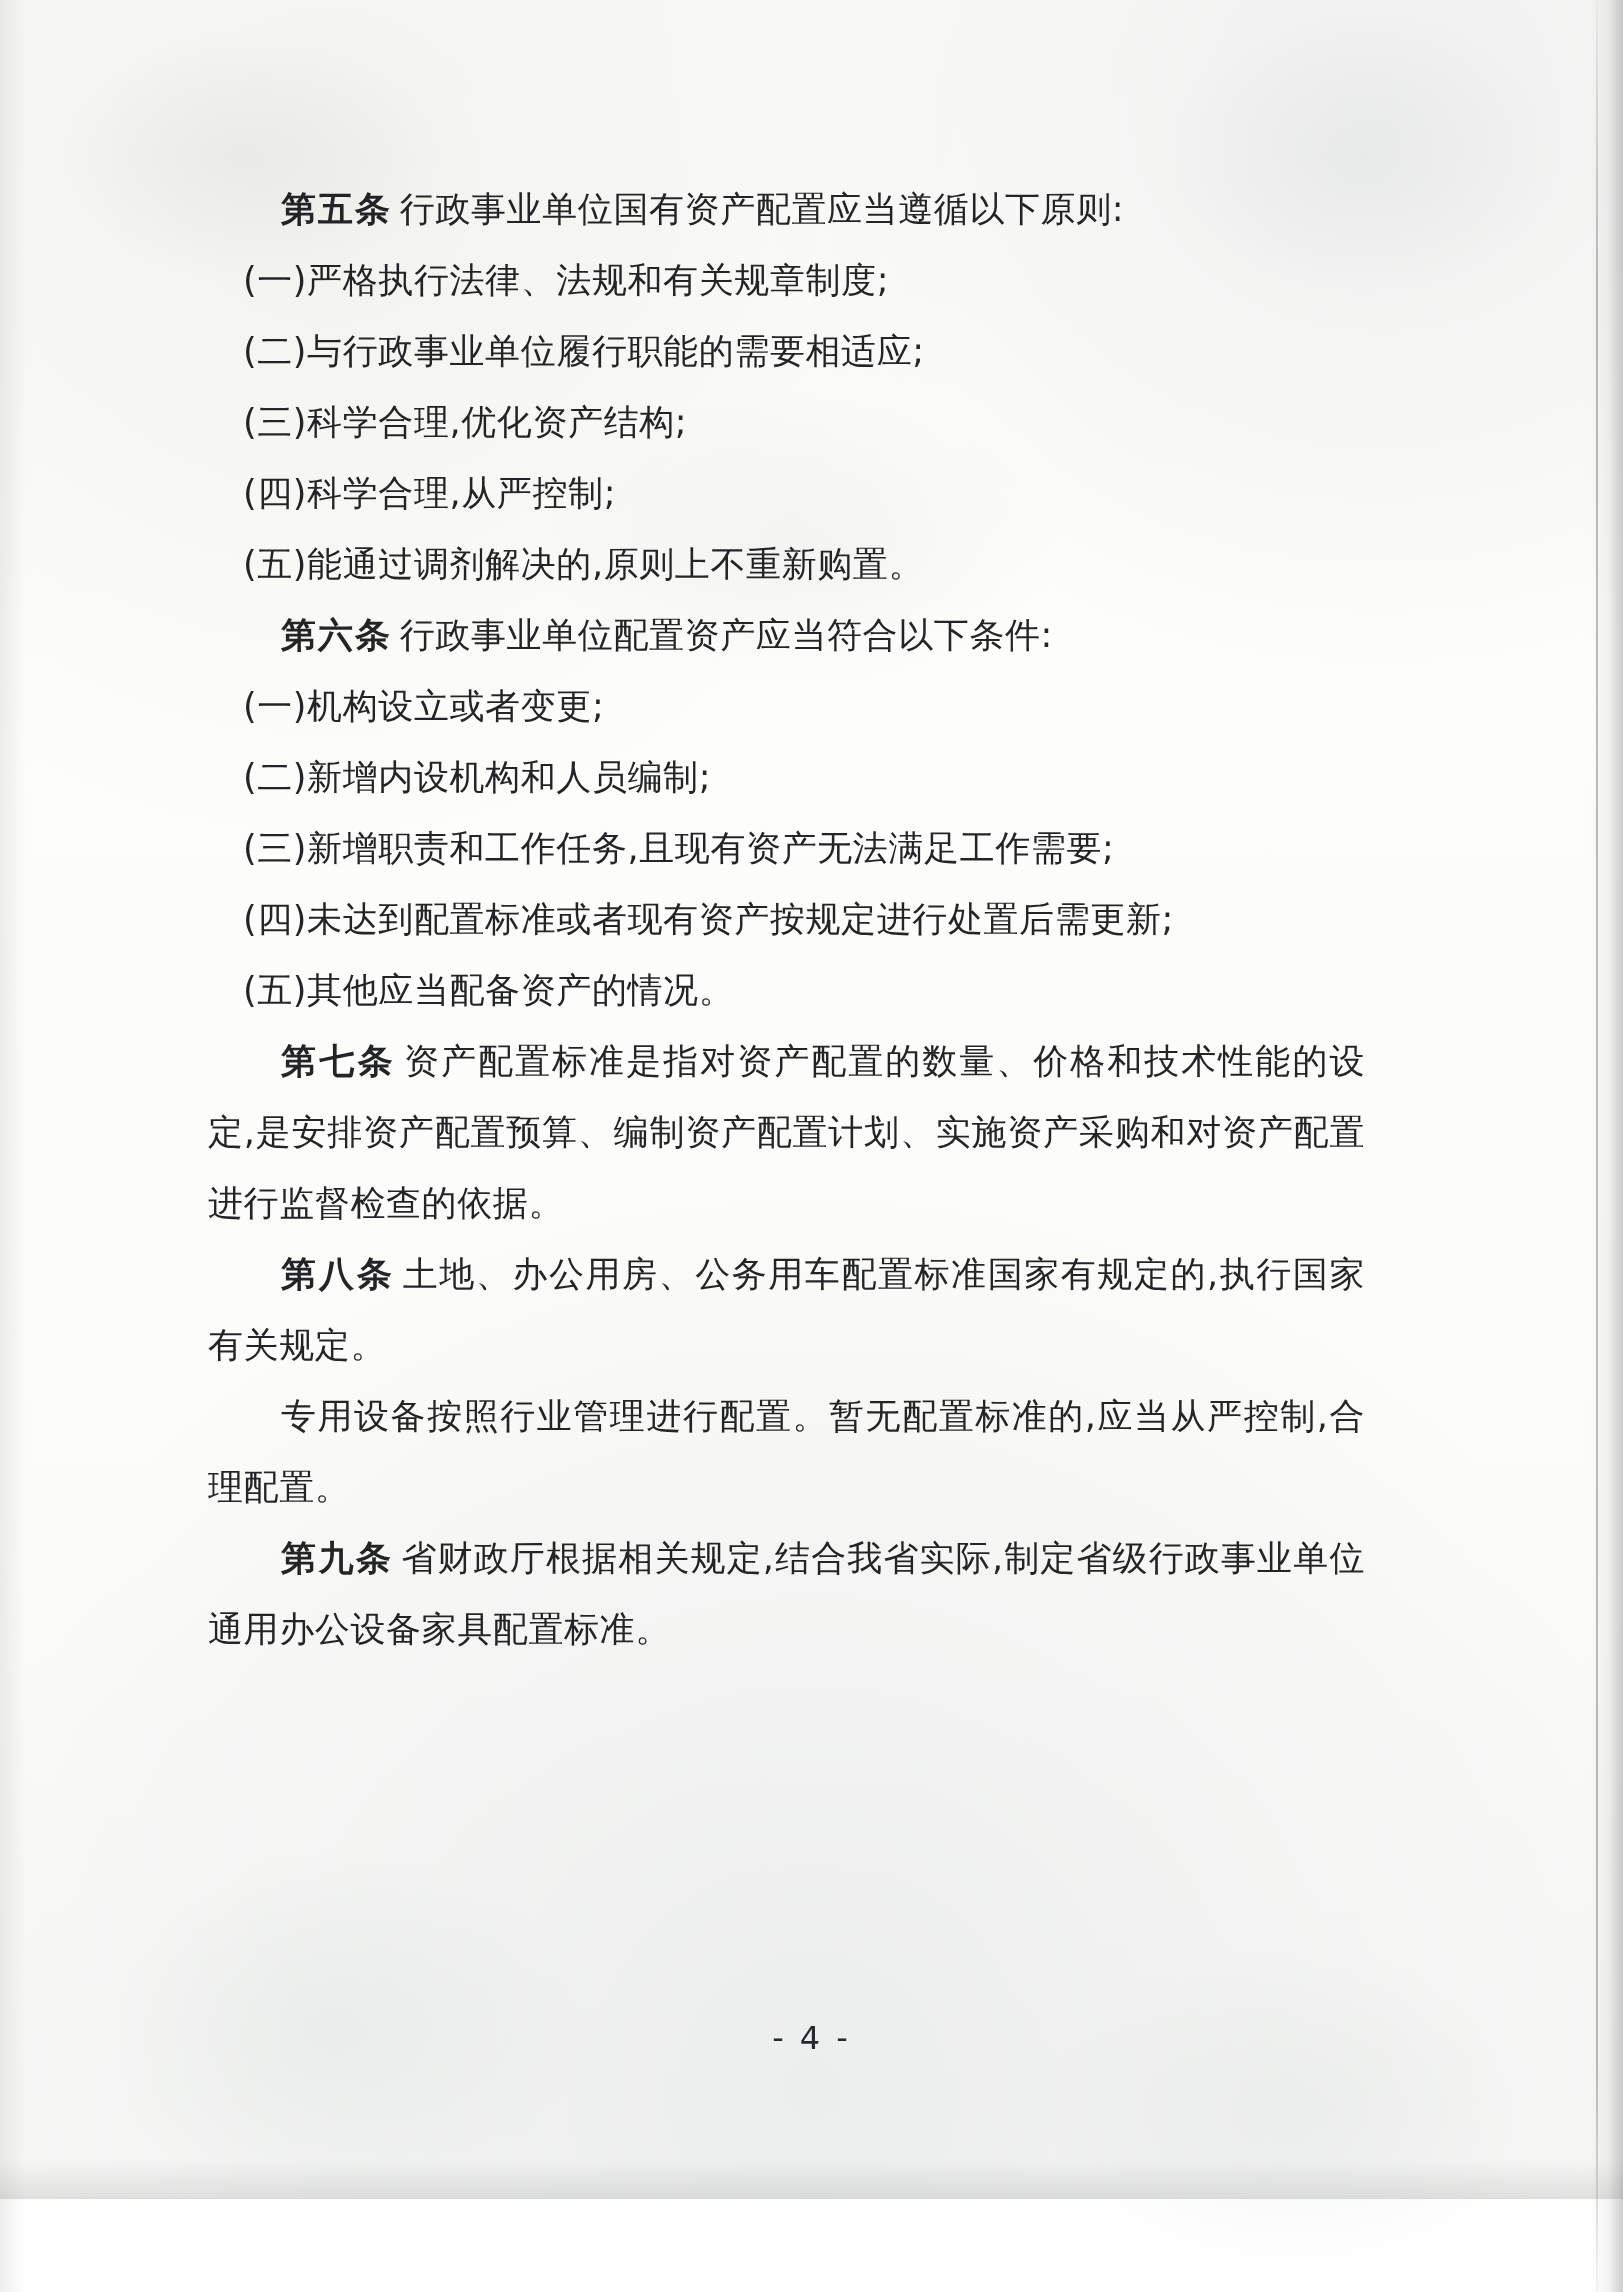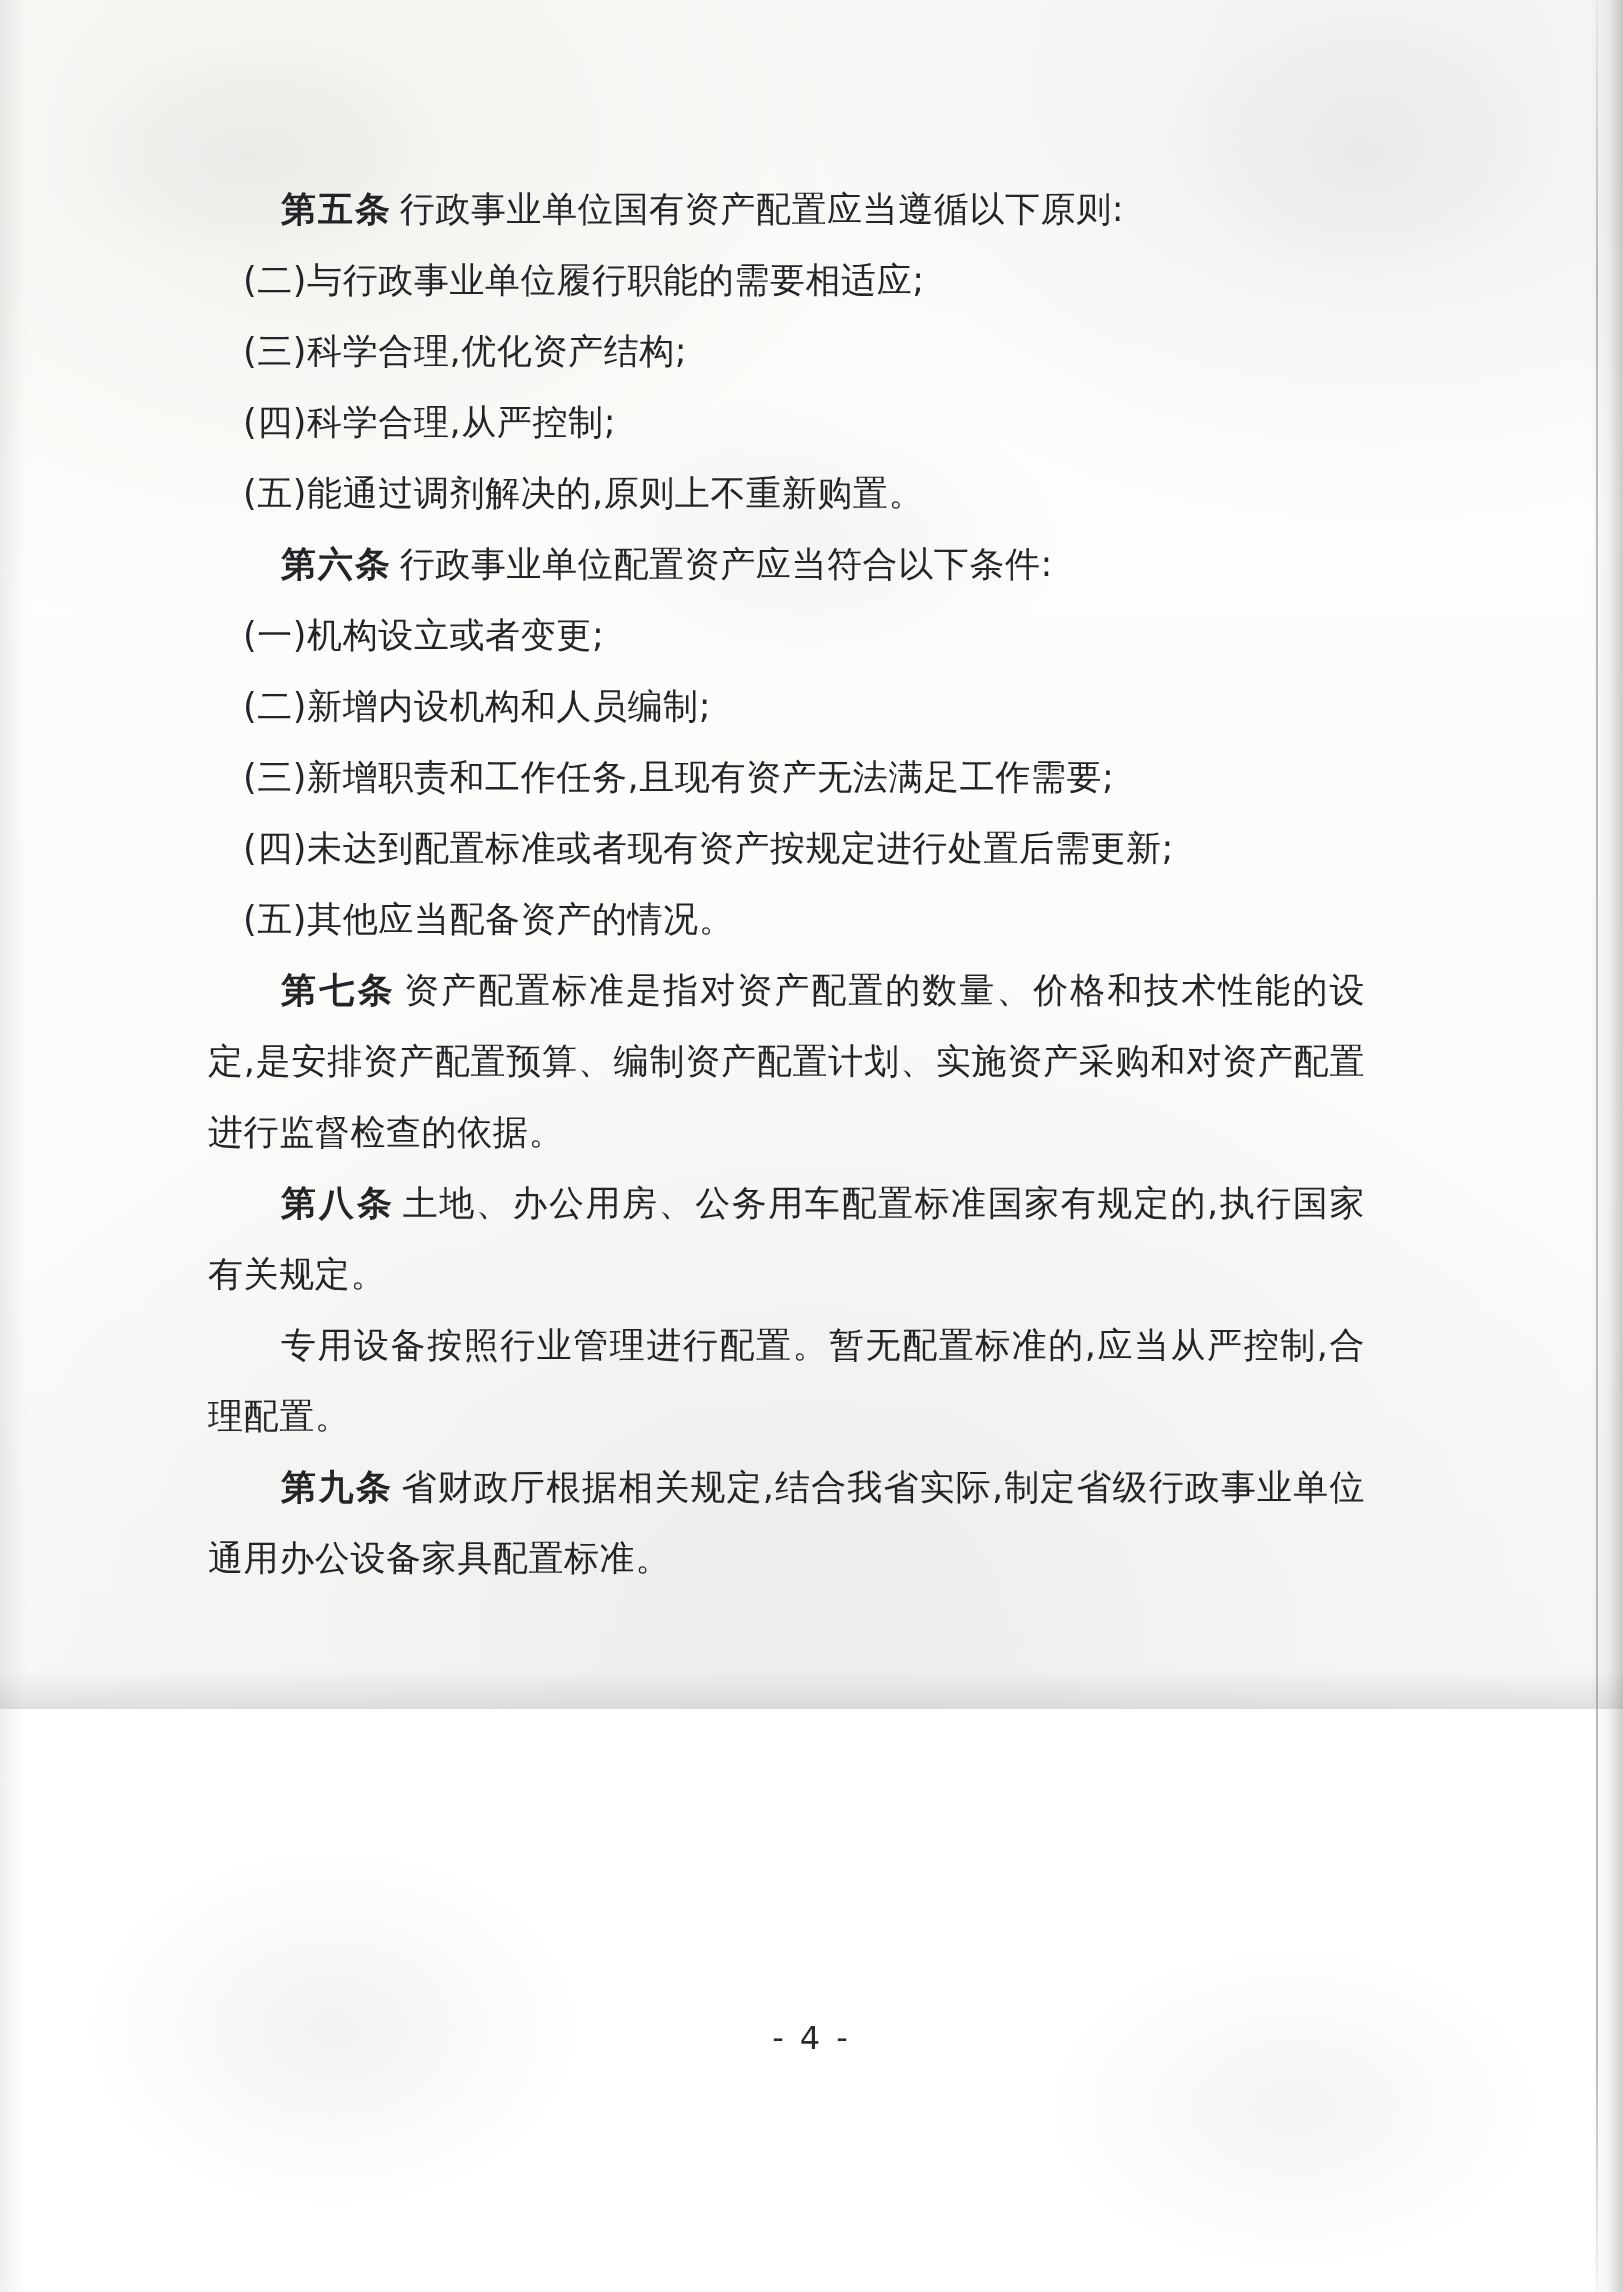--- a/index.html
+++ b/index.html
@@ -12,21 +12,21 @@
     width: 1623px;
     height: 2293px;
     overflow: hidden;
     font-family: "DejaVu Sans", "Liberation Sans", sans-serif;
   }
 
   
   .page {
     position: relative;
     width: 1623px;
-    height: 1709px;
+    height: 2199px;
     background:
       radial-gradient(ellipse 70% 50% at 20% 8%, #f2f2ef 0%, rgba(242,242,239,0) 60%),
       radial-gradient(ellipse 60% 40% at 85% 5%, #eff0ef 0%, rgba(239,240,239,0) 65%),
       radial-gradient(ellipse 80% 60% at 50% 95%, #eceeed 0%, rgba(236,238,237,0) 70%),
       linear-gradient(180deg, #fbfbf9 0%, #fdfdfb 30%, #fbfbf9 70%, #f7f8f6 100%);
   }
 
   
   .blotch {
     position: absolute;
@@ -122,20 +122,21 @@
   <div class="blotch b1"></div>
   <div class="blotch b2"></div>
   <div class="blotch b3"></div>
   <div class="blotch b4"></div>
   <div class="blotch b5"></div>
 
   <div class="body-text ink">
 
     <p class="para indent2"><span class="article-no">第五条</span><span>行政事业单位国有资产配置应当遵循以下原则:</span></p>
 
+    <p class="para indent1"><span>(一)严格执行法律、法规和有关规章制度;</span></p>
 
     <p class="para indent1"><span>(二)与行政事业单位履行职能的需要相适应;</span></p>
 
     <p class="para indent1"><span>(三)科学合理,优化资产结构;</span></p>
 
     <p class="para indent1"><span>(四)科学合理,从严控制;</span></p>
 
     <p class="para indent1"><span>(五)能通过调剂解决的,原则上不重新购置。</span></p>
 
     <p class="para indent2"><span class="article-no">第六条</span><span>行政事业单位配置资产应当符合以下条件:</span></p>

